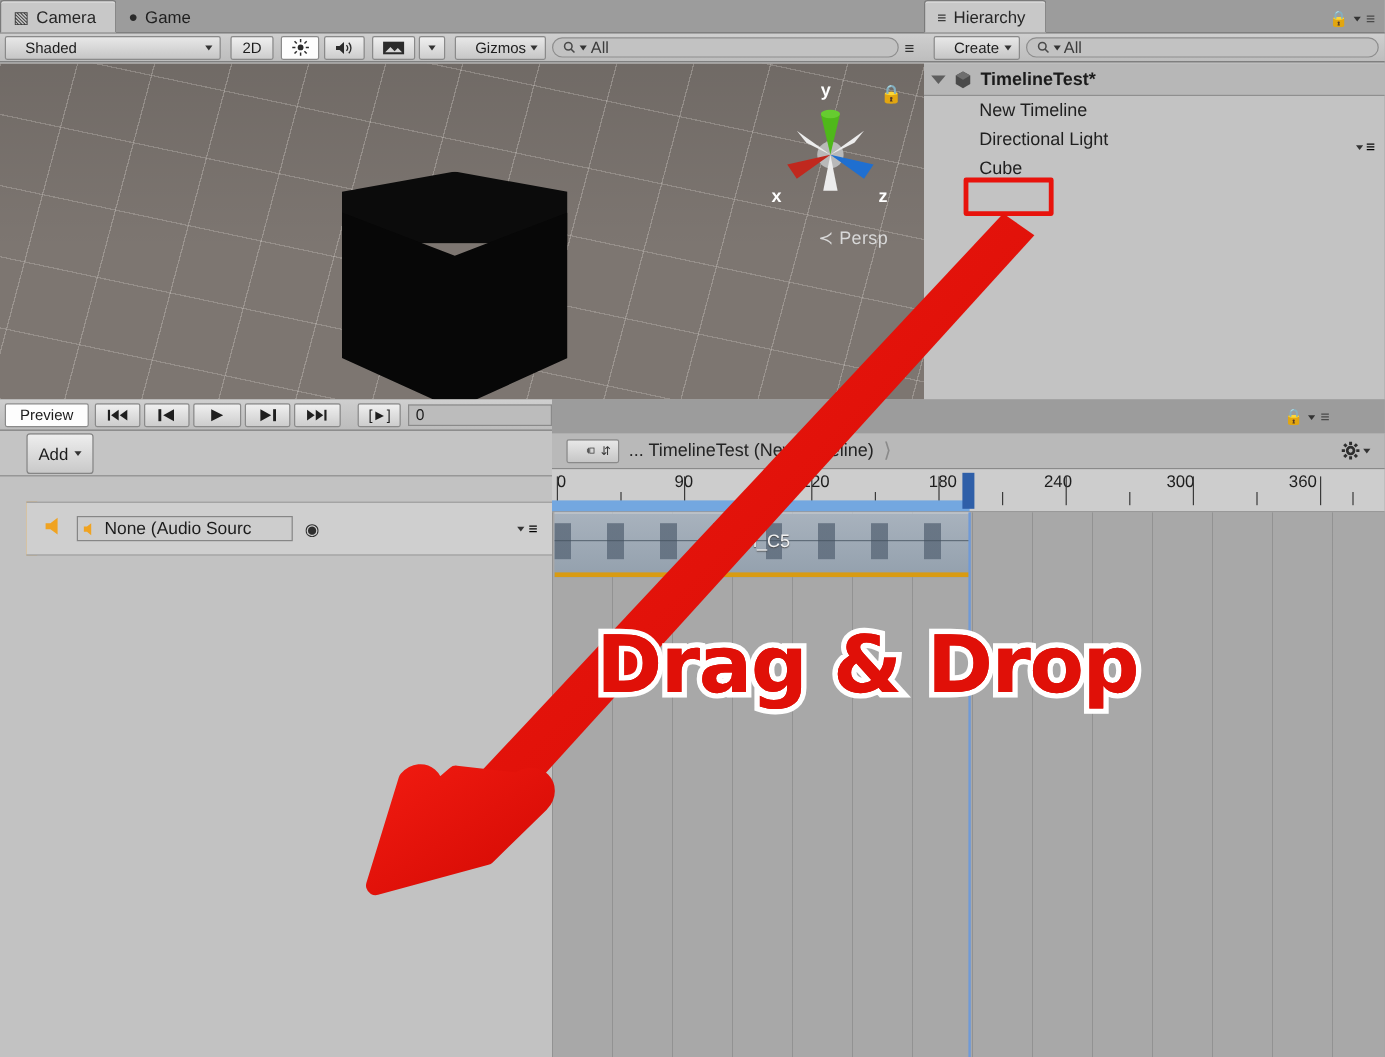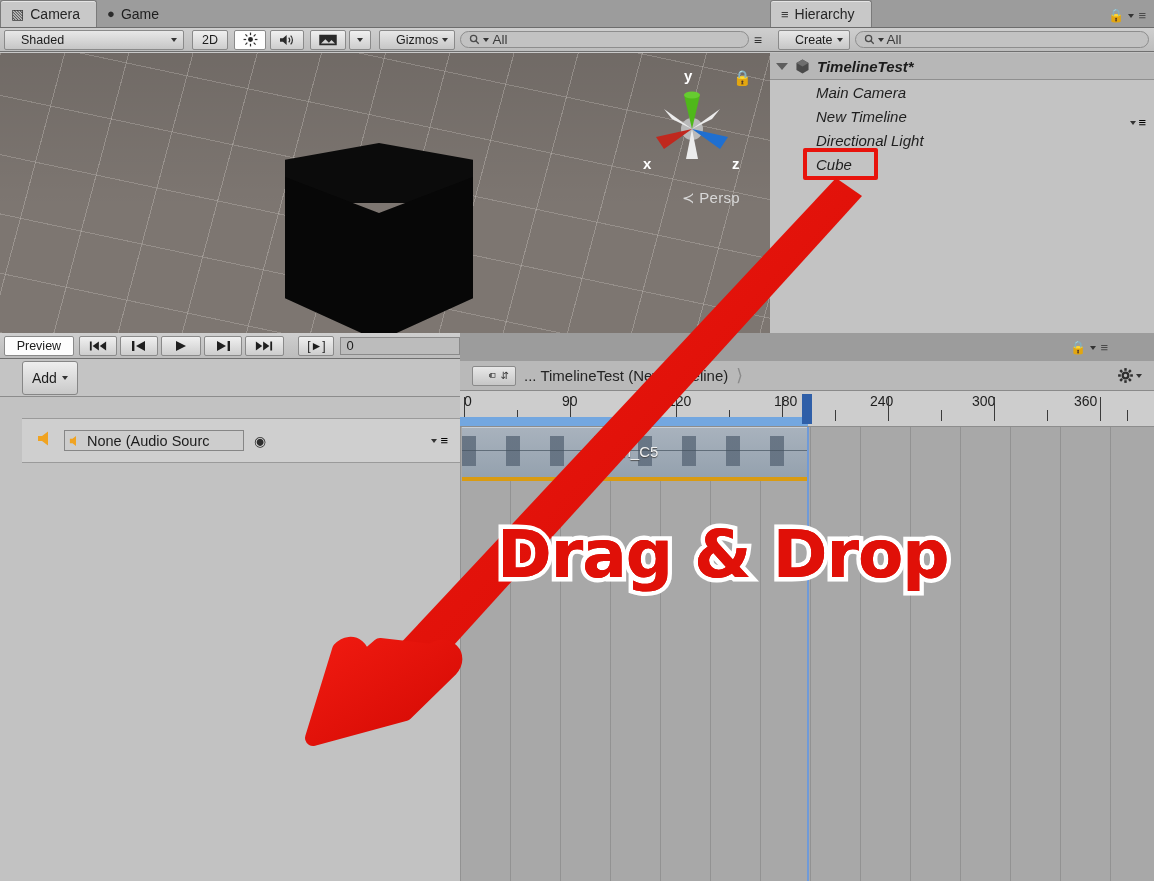--- a/index.html
+++ b/index.html
@@ -283,37 +283,34 @@
       <div class="searchbox">
         <svg width="11" height="11" viewBox="0 0 12 12">
           <circle cx="5" cy="5" r="3.4" fill="none" stroke="#4a4a4a" stroke-width="1.4"></circle>
           <line x1="7.4" y1="7.4" x2="10.6" y2="10.6" stroke="#4a4a4a" stroke-width="1.4"></line>
         </svg>
         <span class="caret"></span>
         <span>All</span>
       </div>
     </div>
 
-    <div style="position:absolute;top:53px;left:0;width:384px;height:356px;font-style:italic;">
+    <div style="position:absolute;top:53px;left:0;width:384px;height:356px;">
       <div class="hier-head">
         <span class="tri"></span>
         <svg width="17" height="17" viewBox="0 0 18 18">
           <path d="M9 1.6l6.4 3.7v7.4L9 16.4 2.6 12.7V5.3z" fill="#4a4a4a"></path>
           <path d="M9 1.6l6.4 3.7-6.4 3.7-6.4-3.7z" fill="#6e6e6e"></path>
         </svg>
         <span>TimelineTest*</span>
       </div>
       <div class="hier-menu">
         <span class="caret"></span>
         <span style="font-size:13px;">≡</span>
       </div>
 
-      <div class="hier-row">
-        <span>Main Camera</span>
-      </div>
       <div class="hier-row">
         <span>New Timeline</span>
       </div>
       <div class="hier-row">
         <span>Directional Light</span>
       </div>
       <div class="hier-row">
         <span>Cube</span>
       </div>
     </div>

